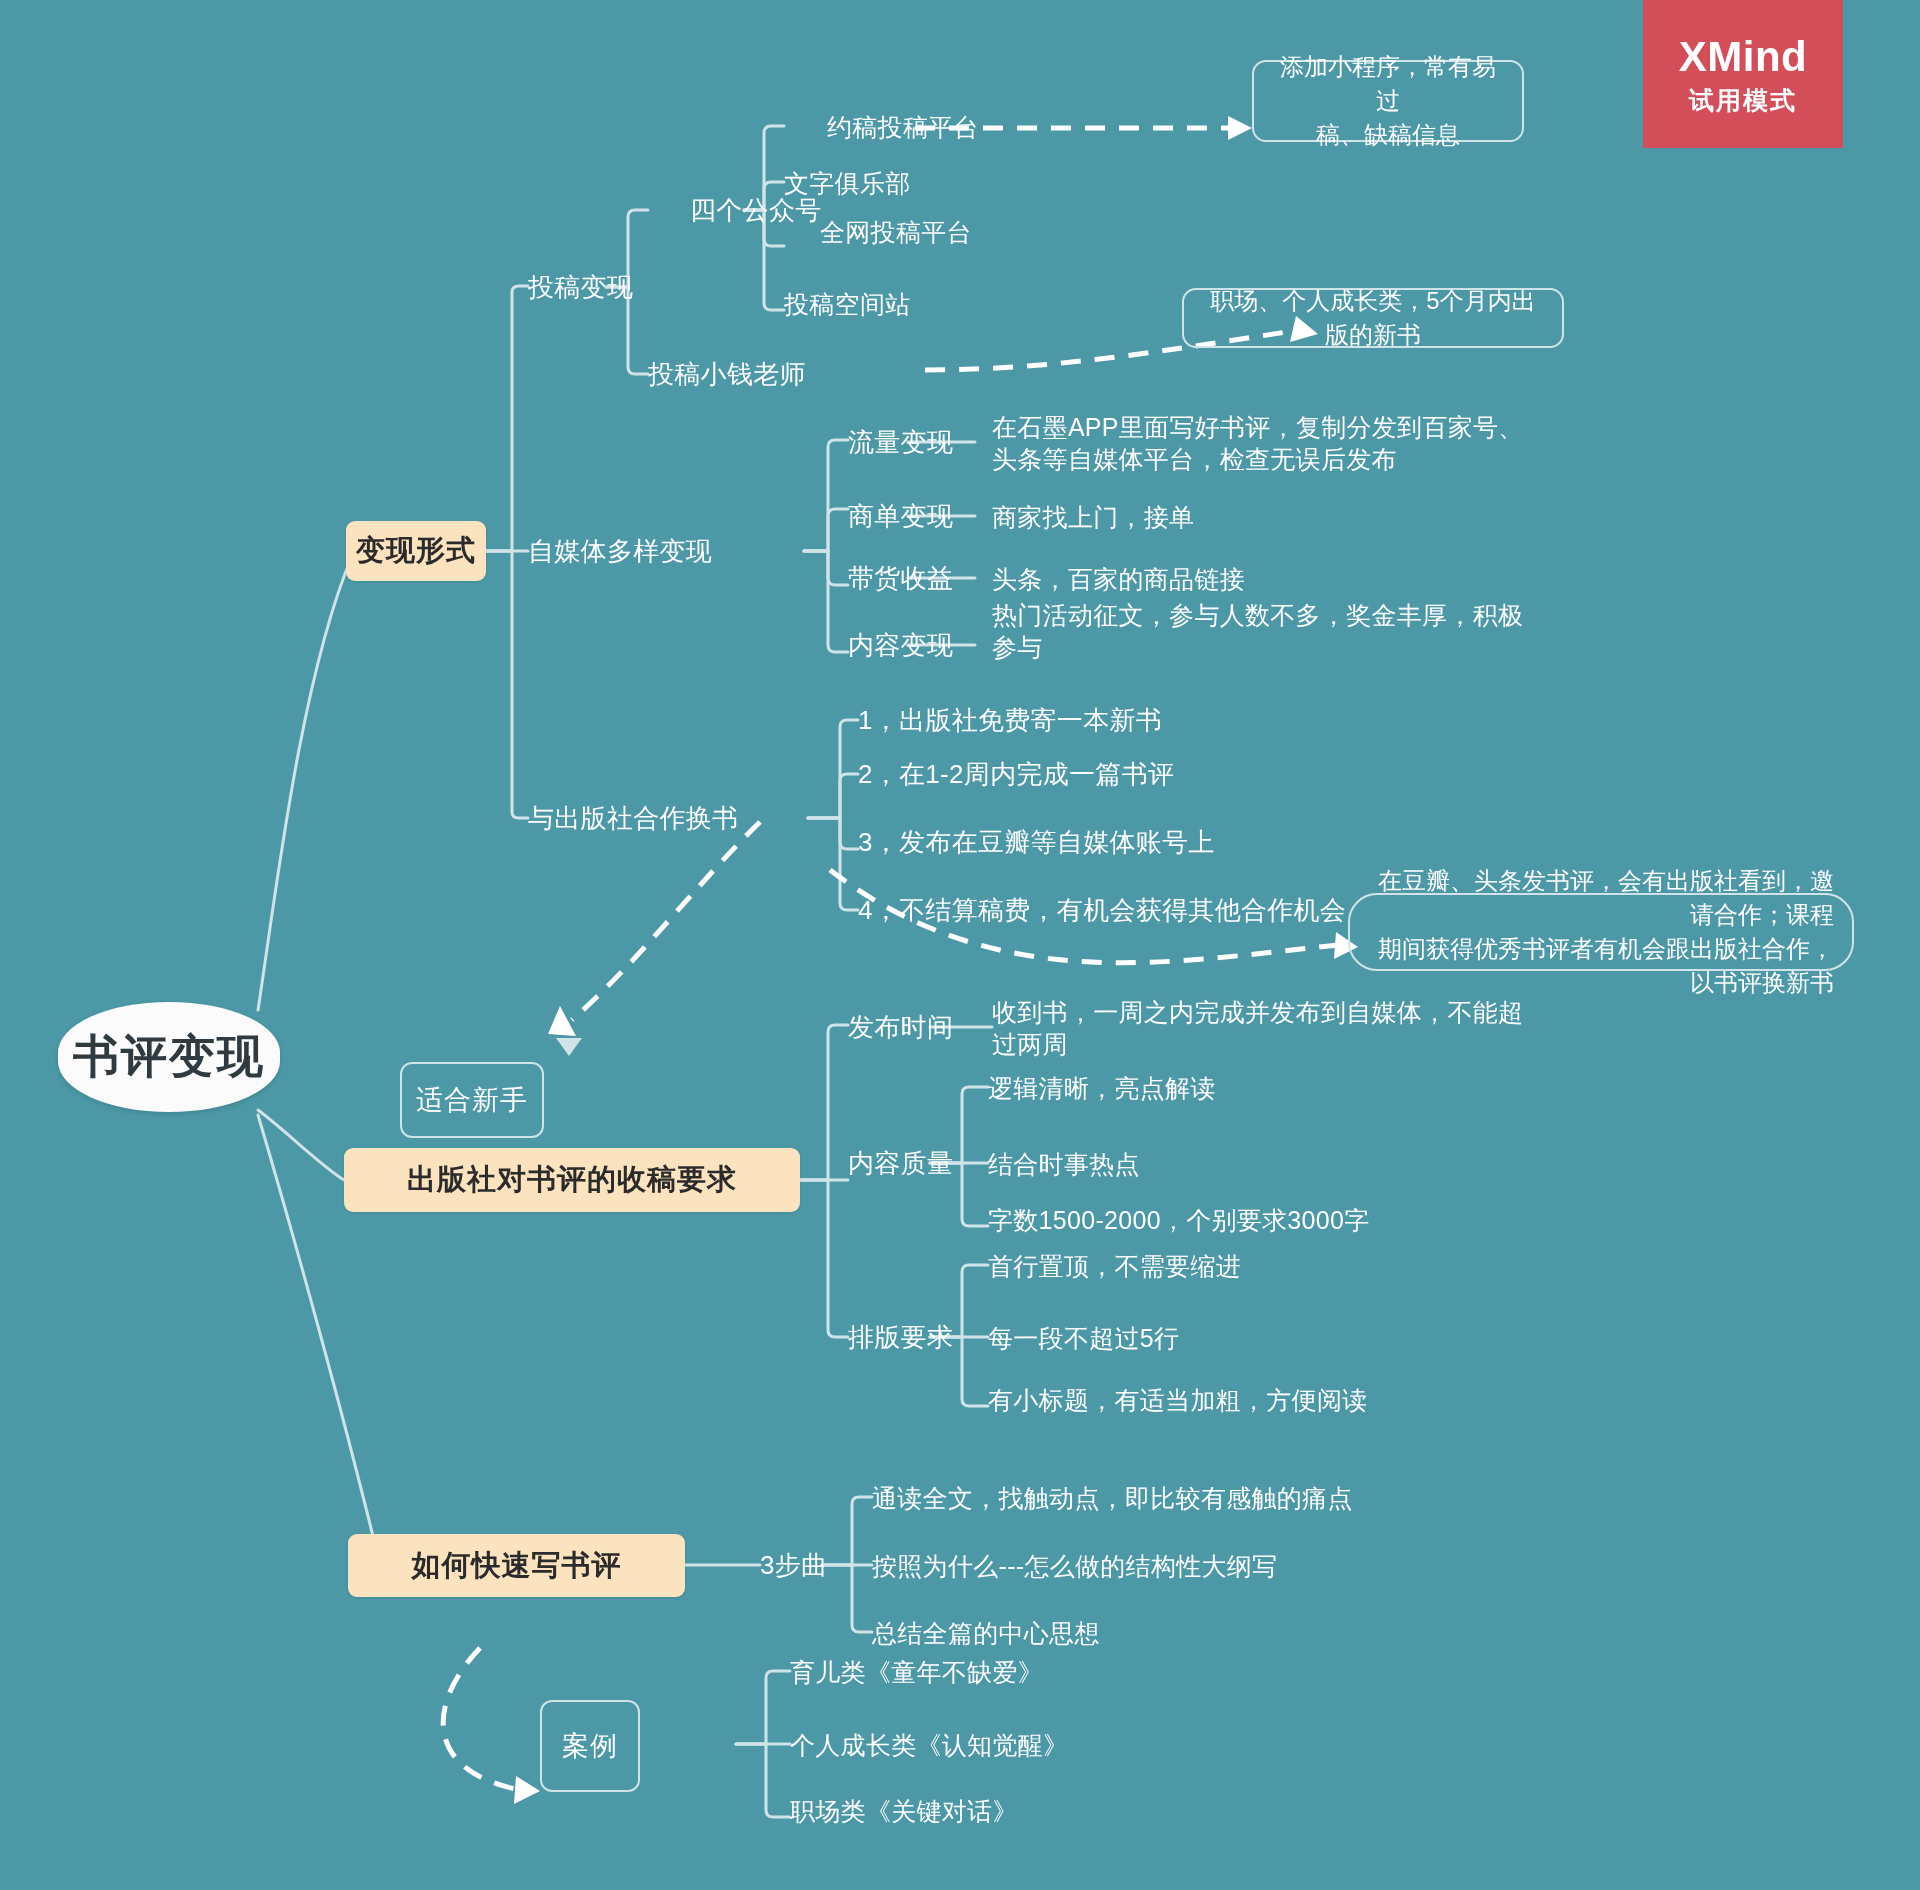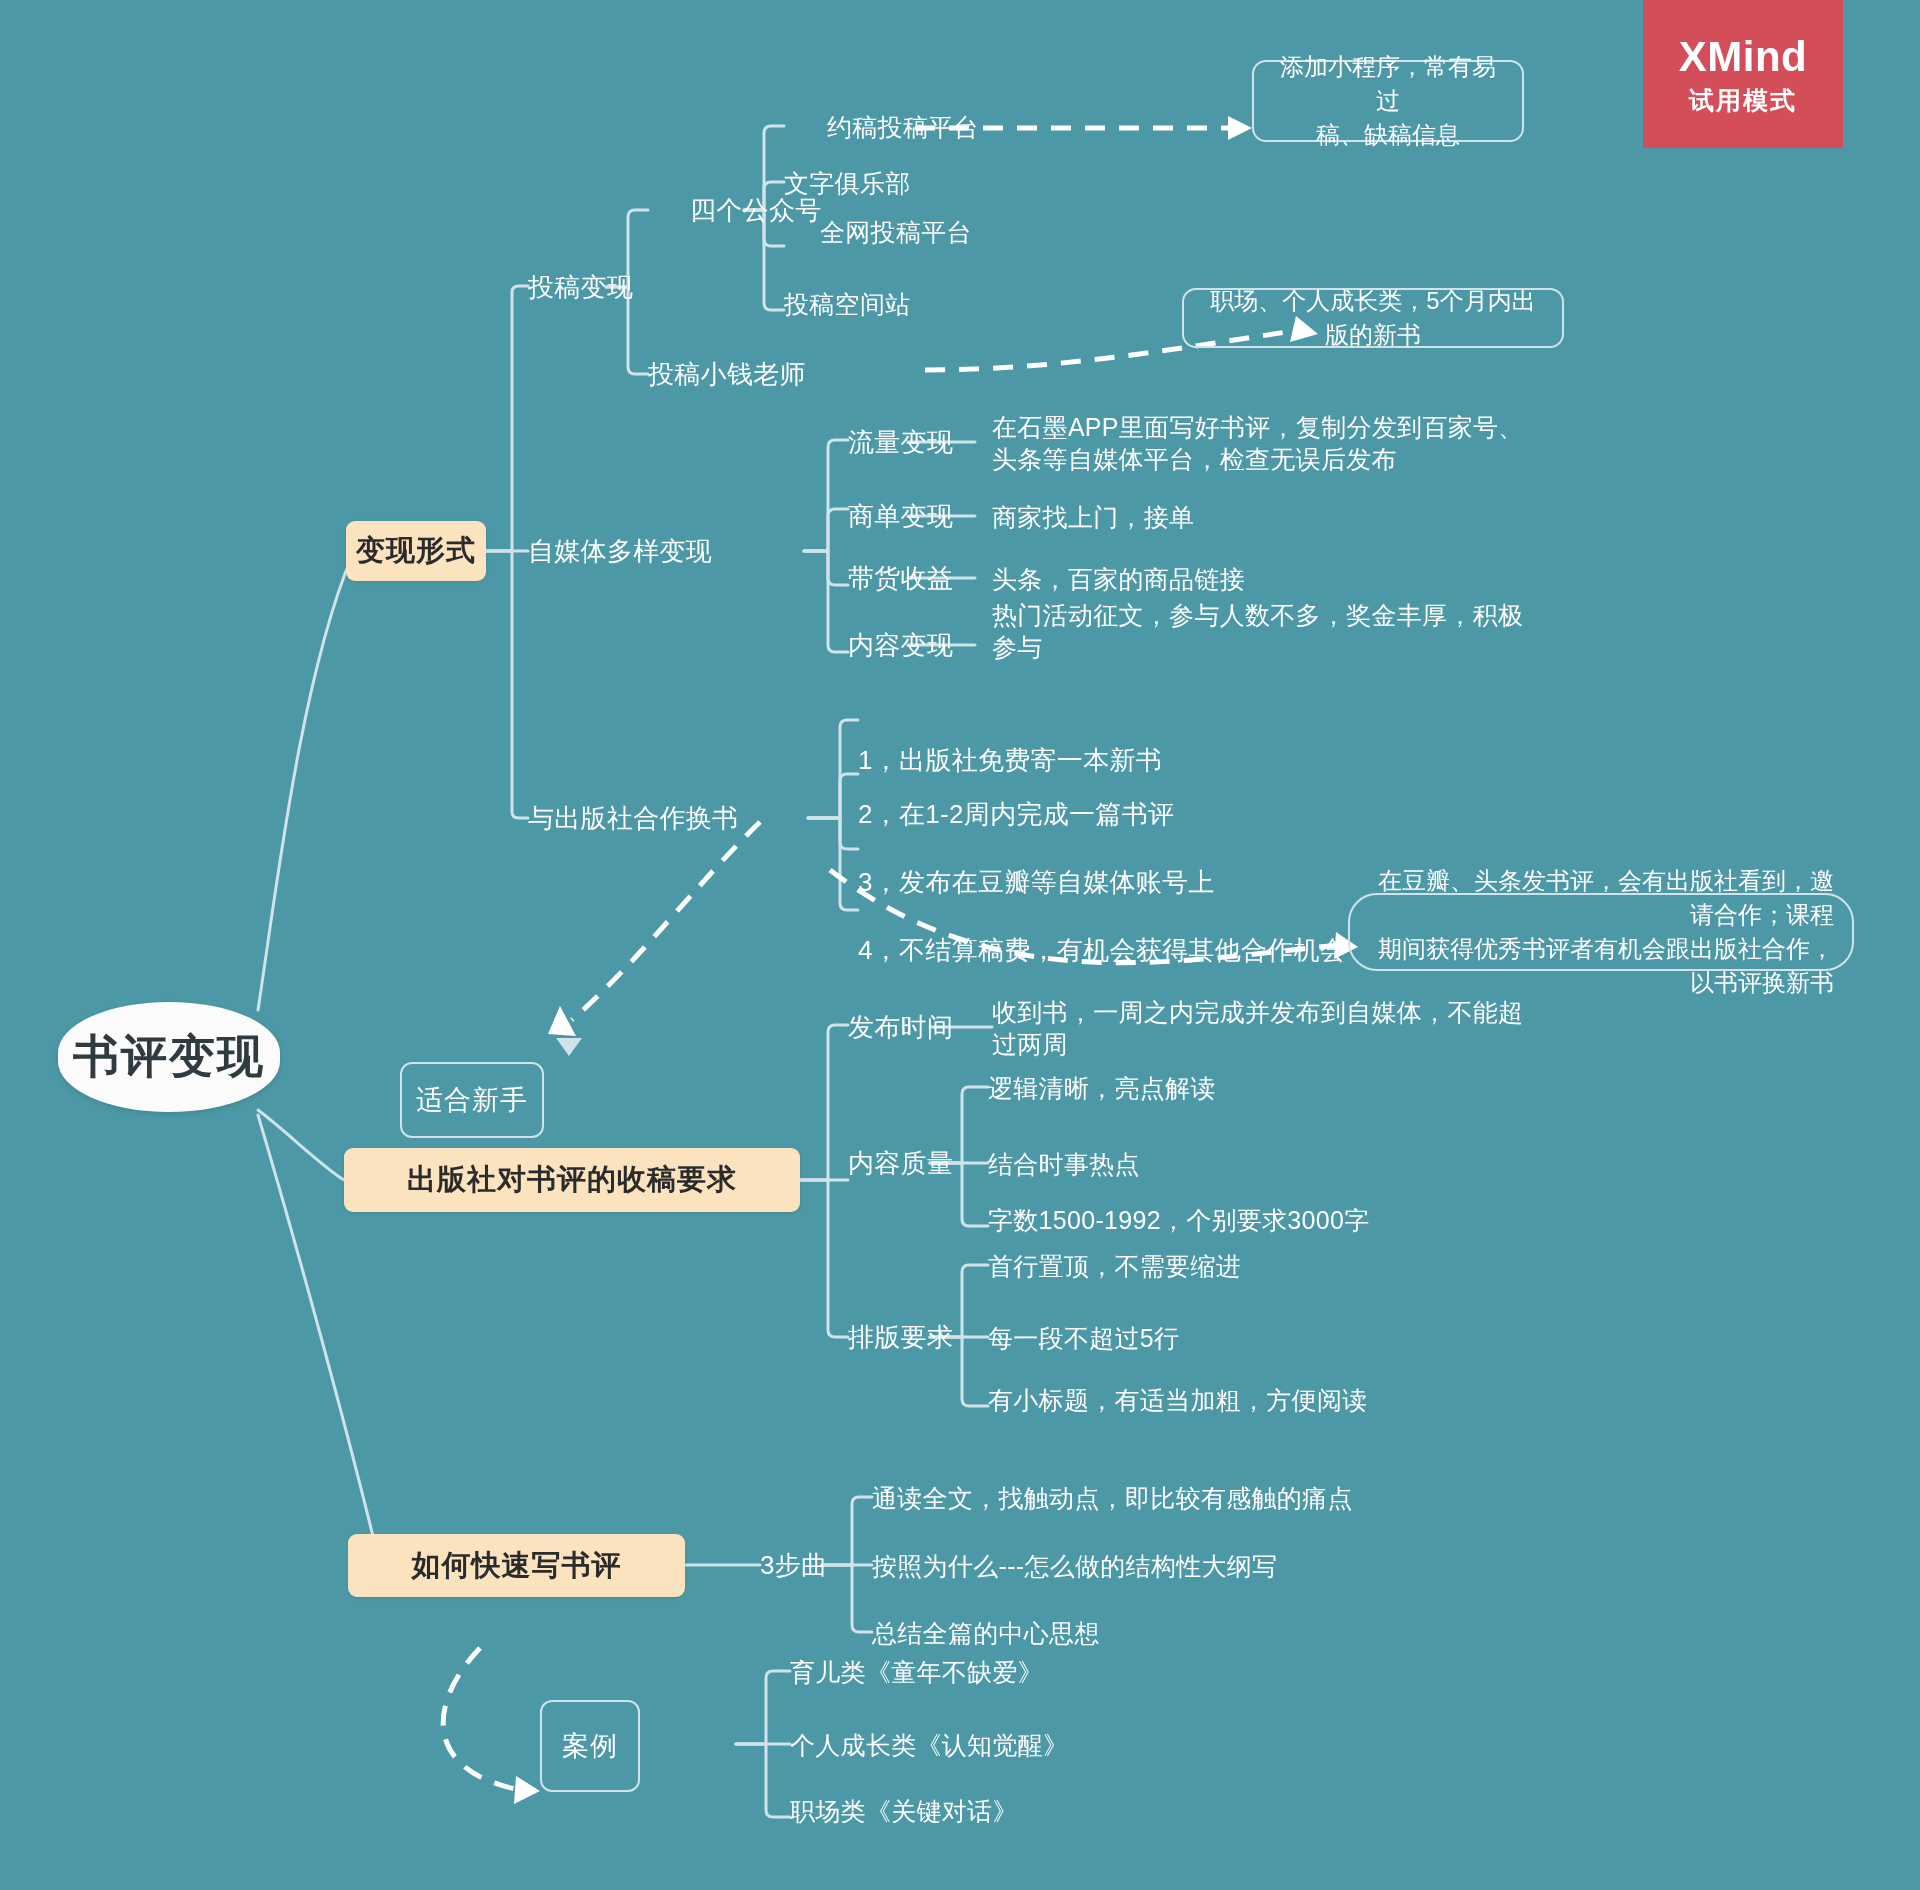--- a/index.html
+++ b/index.html
@@ -16,21 +16,21 @@
   
   .node{
     position:absolute;
     color:#ffffff;
     white-space:pre;
     line-height:1.28;
     letter-spacing:.3px;
   }
   .leaf{font-size:25px;font-weight:400;}
   .mid{font-size:26px;font-weight:400;}
-  .num{font-size:26px;font-weight:400;margin-top:40px;}
+  .num{font-size:26px;font-weight:400;}
 
   
   .central{
     position:absolute;
     background:#fbfbfb;
     color:#2f3b40;
     font-size:46px;
     font-weight:bold;
     letter-spacing:2px;
     display:flex;align-items:center;justify-content:center;
@@ -236,21 +236,21 @@
   <div class="node num" style="left:858px;top:826px;">3，发布在豆瓣等自媒体账号上</div>
   <div class="node num" style="left:858px;top:894px;">4，不结算稿费，有机会获得其他合作机会</div>
 
   <div class="node mid" style="left:848px;top:1011px;">发布时间</div>
   <div class="node leaf" style="left:992px;top:996px;">收到书，一周之内完成并发布到自媒体，不能超
 过两周</div>
 
   <div class="node mid" style="left:848px;top:1147px;">内容质量</div>
   <div class="node leaf" style="left:988px;top:1072px;">逻辑清晰，亮点解读</div>
   <div class="node leaf" style="left:988px;top:1148px;">结合时事热点</div>
-  <div class="node leaf" style="left:988px;top:1204px;">字数1500-1992，个别要求3000字</div>
+  <div class="node leaf" style="left:988px;top:1204px;">字数1500-2000，个别要求3000字</div>
 
   <div class="node mid" style="left:848px;top:1321px;">排版要求</div>
   <div class="node leaf" style="left:988px;top:1250px;">首行置顶，不需要缩进</div>
   <div class="node leaf" style="left:988px;top:1322px;">每一段不超过5行</div>
   <div class="node leaf" style="left:988px;top:1384px;">有小标题，有适当加粗，方便阅读</div>
 
   <div class="node mid" style="left:760px;top:1549px;">3步曲</div>
 
   <div class="node leaf" style="left:872px;top:1482px;">通读全文，找触动点，即比较有感触的痛点</div>
   <div class="node leaf" style="left:872px;top:1550px;">按照为什么---怎么做的结构性大纲写</div>

